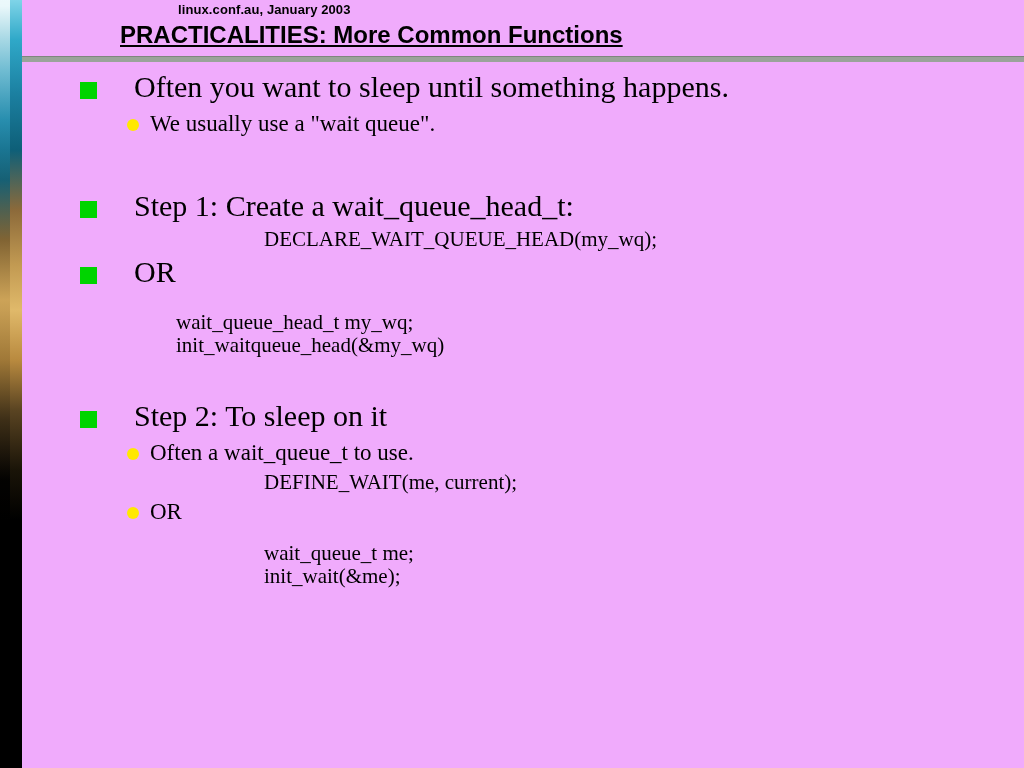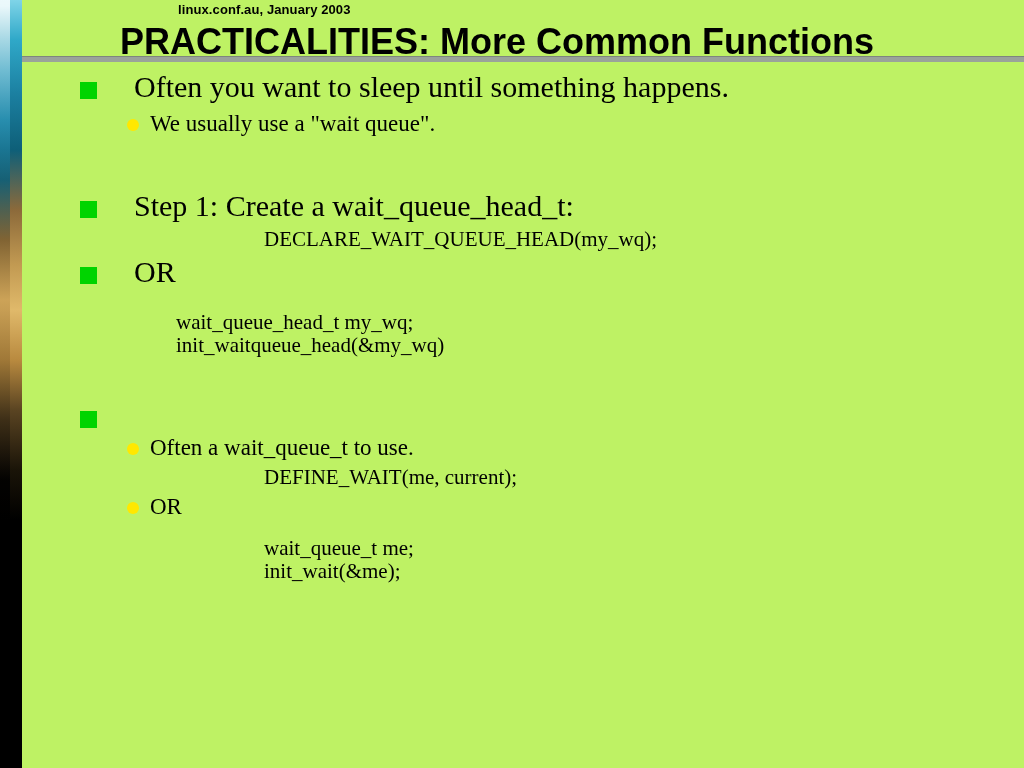--- a/index.html
+++ b/index.html
@@ -10,21 +10,21 @@
     width: 1024px;
     height: 768px;
     background: #f2f7f2;
     font-family: "Liberation Serif", serif;
     overflow: hidden;
     position: relative;
   }
   .slide {
     position: absolute;
     inset: 0;
-    background: #bef264;
+    background: #f0abfc;
   }
   
   .left-stripe {
     position: absolute;
     left: 0;
     top: 0;
     width: 22px;
     height: 768px;
     background: linear-gradient(to bottom,
         #7fd4e8 0px,
@@ -71,21 +71,21 @@
     font-size: 13px;
     color: #000;
     letter-spacing: 0.1px;
   }
   .title {
     position: absolute;
     left: 120px;
     top: 21px;
     font-family: "Liberation Sans", sans-serif;
     font-weight: bold;
-    font-size: 36px;
+    font-size: 24px;
     color: #000;
     text-decoration: underline;
     white-space: nowrap;
   }
   .title-rule {
     position: absolute;
     left: 22px;
     top: 56px;
     width: 1002px;
     height: 5px;
@@ -183,20 +183,21 @@
       <div class="bullet-sq"></div>
       <div class="l1-text">OR</div>
     </div>
 
     <div class="code code-a" style="margin-top:22px;">wait_queue_head_t my_wq;</div>
 
     <div class="code code-a">init_waitqueue_head(&amp;my_wq)</div>
 
     <div class="l1 row-l1" style="margin-top:42px;">
       <div class="bullet-sq"></div>
+      <div class="l1-text">Step 2: To sleep on it</div>
     </div>
 
     <div class="l1 row-l2" style="margin-top:6px;">
       <div class="bullet-dot"></div>
       <div class="l2-text">Often a wait_queue_t to use.</div>
     </div>
 
     <div class="code code-b" style="margin-top:5px; padding-left:264px;">DEFINE_WAIT(me, current);</div>
 
     <div class="l1 row-l2" style="margin-top:4px;">

